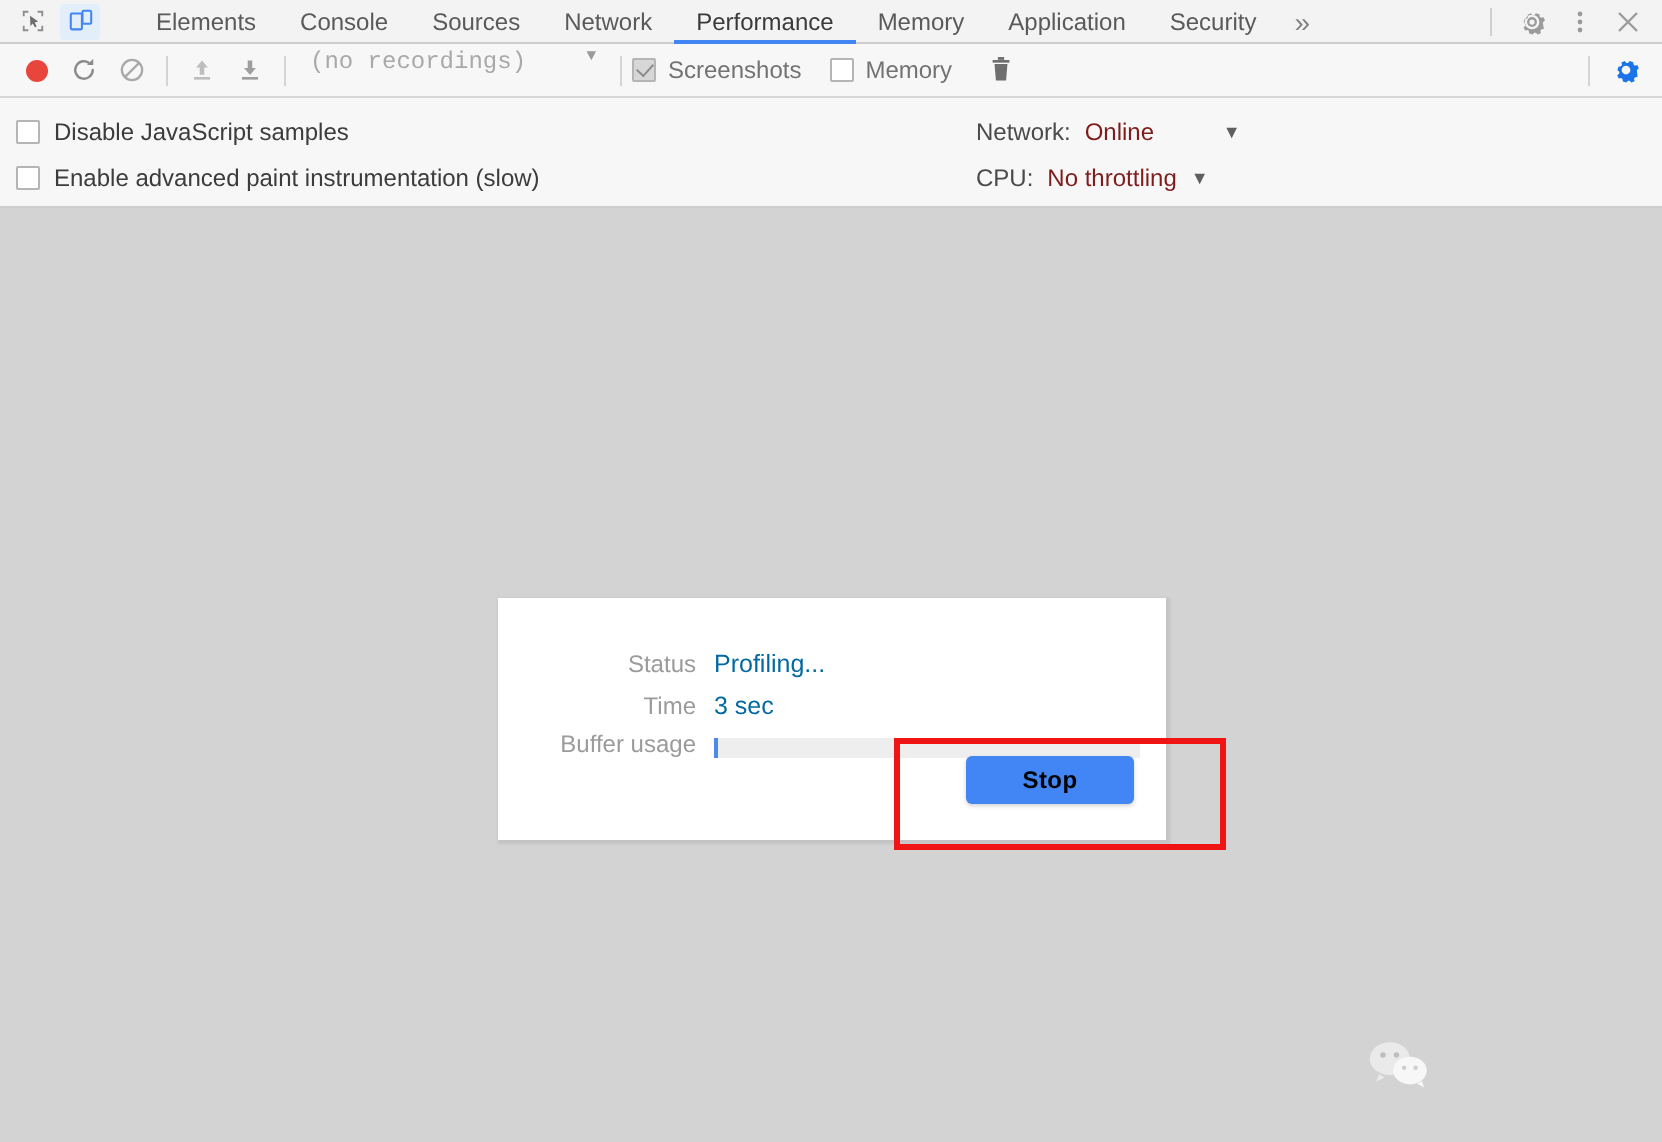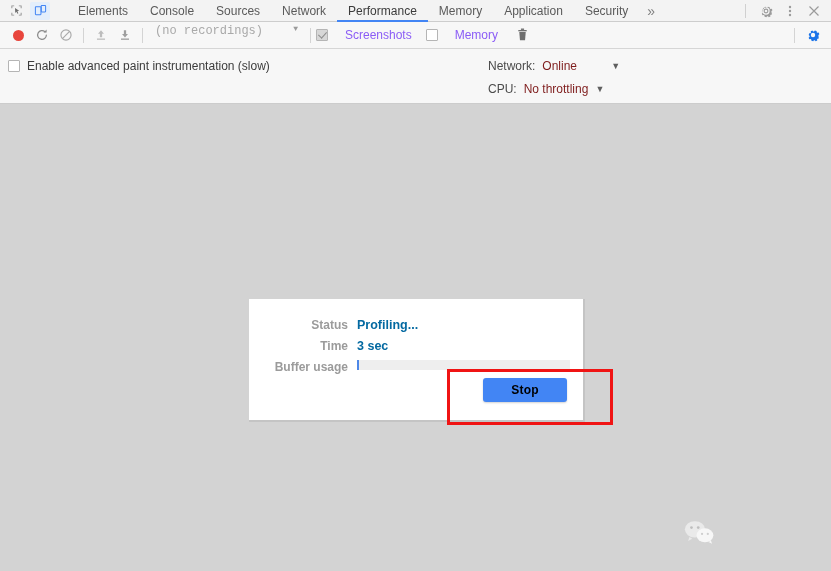--- a/index.html
+++ b/index.html
@@ -145,24 +145,24 @@
   }
   .recordings .caret {
     margin-left: auto;
     padding-right: 7px;
     font-size: 8px;
     color: #9a9a9a;
   }
   .chk-wrap {
     display: flex;
     align-items: center;
-    gap: 17px;
+    gap: 6px;
     margin-right: 14px;
     font-size: 12px;
-    color: #8b5cf6;
+    color: #737373;
   }
   .cbx {
     width: 12px; height: 12px;
     border: 1px solid #b5b5b5;
     background: #fff;
     box-sizing: border-box;
     border-radius: 1px;
     position: relative;
     display: inline-block;
   }
@@ -263,24 +263,23 @@
     background: #ffffff;
     box-sizing: border-box;
   }
   .modal-grid {
     position: absolute;
     left: 0; top: 19px;
     width: 334px;
   }
   .mrow {
     display: flex;
-    align-items: flex-start;
+    align-items: flex-end;
     height: 19px;
     font-size: 12px;
-    font-weight: bold;
   }
   .mlabel {
     width: 108px;
     text-align: right;
     padding-right: 9px;
     color: #9b9b9b;
     box-sizing: border-box;
     white-space: nowrap;
   }
   .mvalue {
@@ -485,20 +484,24 @@
           <path fill="#1a73e8" d="M14.3 9.1l-.1-1.1 1.1-.9-.8-1.9-1.4.3-.8-.6-.2-1.4-2-.6-.9 1.1-1 0-.9-1.1-1.9.8.3 1.4-.6.8-1.4.2-.6 2 1.1.9-.1 1.1-1.1.9.8 1.9 1.4-.3.8.6.2 1.4 2 .6.9-1.1 1 0 .9 1.1 1.9-.8-.3-1.4.6-.8 1.4-.2zM8 10.5A2.5 2.5 0 1 1 8 5.5a2.5 2.5 0 0 1 0 5z"></path>
         </svg>
       </div>
     </div>
   </div>
 
   <div class="settings">
     <div class="set-left">
       <label class="set-row">
         <span class="cbx"></span>
+        <span>Disable JavaScript samples</span>
+      </label>
+      <label class="set-row">
+        <span class="cbx"></span>
         <span>Enable advanced paint instrumentation (slow)</span>
       </label>
     </div>
     <div class="set-right">
       <div class="set-row-r">
         <span class="set-label">Network:</span>
         <span class="set-val net-val">Online</span>
         <span class="dd-caret">▼</span>
       </div>
       <div class="set-row-r">

